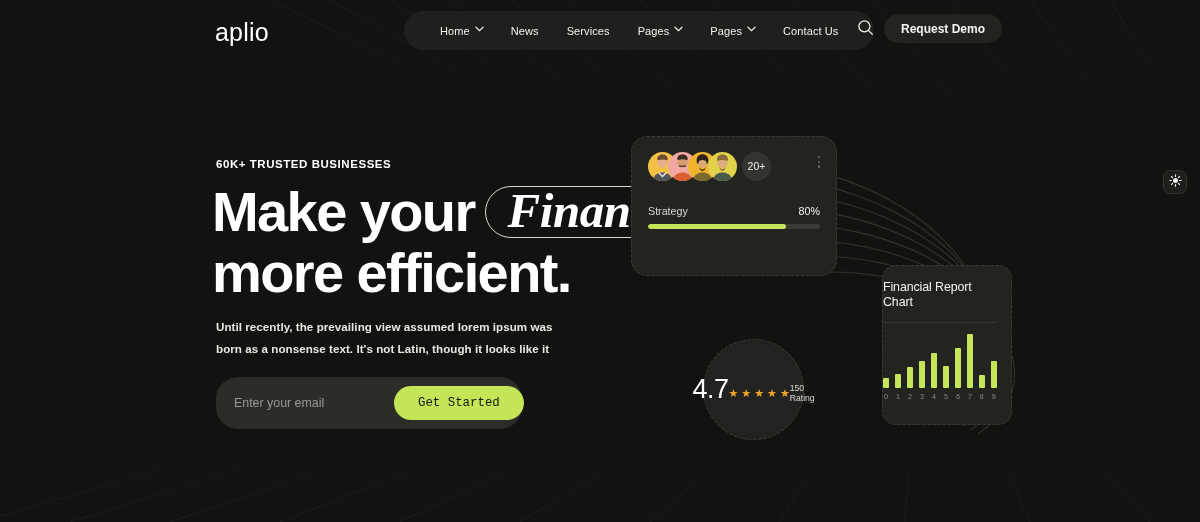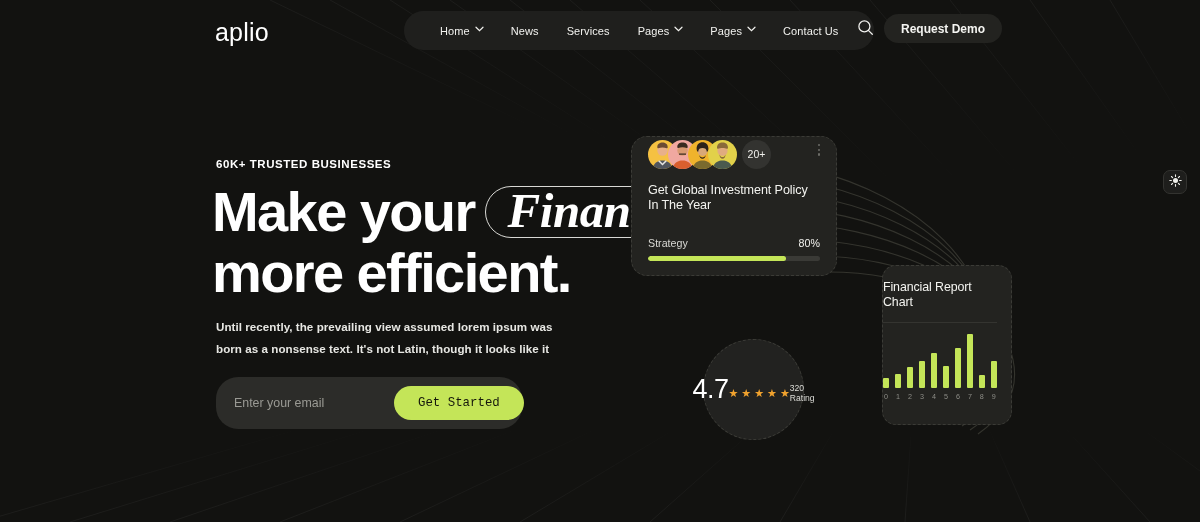--- a/index.html
+++ b/index.html
@@ -165,21 +165,21 @@
     white-space: nowrap;
   }
 
   
   .invest-card {
     position: absolute; left: 631px; top: 136px;
     width: 206px; height: 140px;
     background: #232320;
     border-radius: 16px;
     border: 1px dashed #3b3b36;
-    padding: 2px 16px;
+    padding: 14px 16px;
     z-index: 12;
   }
   .avatar-row { display: flex; align-items: center; position: relative; height: 30px; }
   .avatar {
     width: 29px; height: 29px;
     border-radius: 50%;
     margin-right: -9px;
     position: relative;
     overflow: hidden;
     flex: none;
@@ -470,41 +470,40 @@
         </svg>
       </div>
       <div class="badge20">20+</div>
       <div class="kebab">
           <i></i>
           <i></i>
           <i></i>
         </div>
     </div>
 
-    <div class="invest-title">Get Global Investment Policy In The Year</div>
 
     <div class="strategy-row">
       <span class="strategy-label">Strategy</span>
       <span class="strategy-val">80%</span>
     </div>
     <div class="pbar">
       <span id="progress-fill" style="width: 80%;"></span>
     </div>
   </div>
 
   <div class="rating">
     <div class="rating-score">4.7</div>
     <div class="stars" id="stars-row">
         <span>★</span>
         <span>★</span>
         <span>★</span>
         <span>★</span>
         <span>★</span>
       </div>
-    <div class="rating-count">320 Rating</div>
+    <div class="rating-count">150 Rating</div>
   </div>
 
   <div class="report-card">
     <div class="report-title">Financial Report Chart</div>
     <div class="report-div"></div>
     <div class="chart-wrap" id="chart-bars">
         <div class="chart-bar" style="height: 9.52941px; background: rgb(196, 229, 88);"></div>
         <div class="chart-bar" style="height: 14.2941px; background: rgb(196, 229, 88);"></div>
         <div class="chart-bar" style="height: 20.6471px; background: rgb(196, 229, 88);"></div>
         <div class="chart-bar" style="height: 27px; background: rgb(196, 229, 88);"></div>

